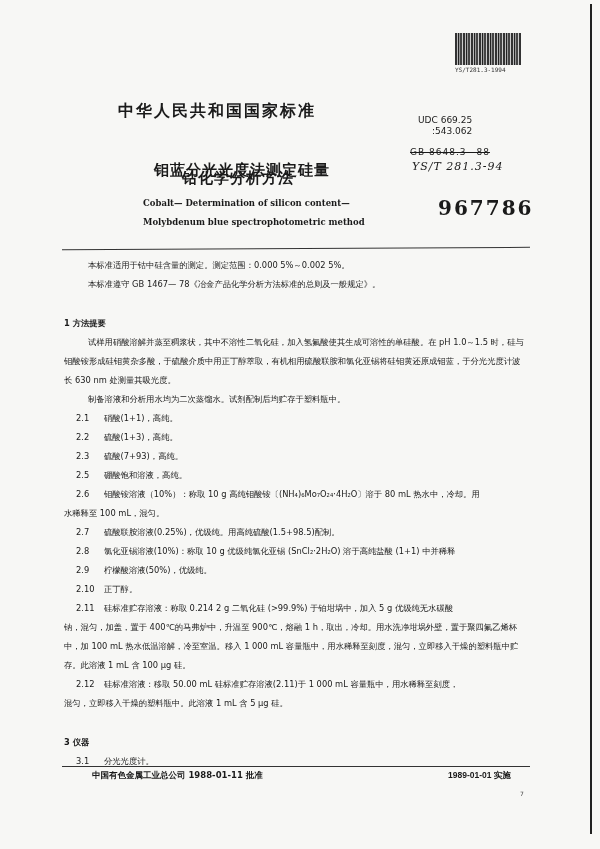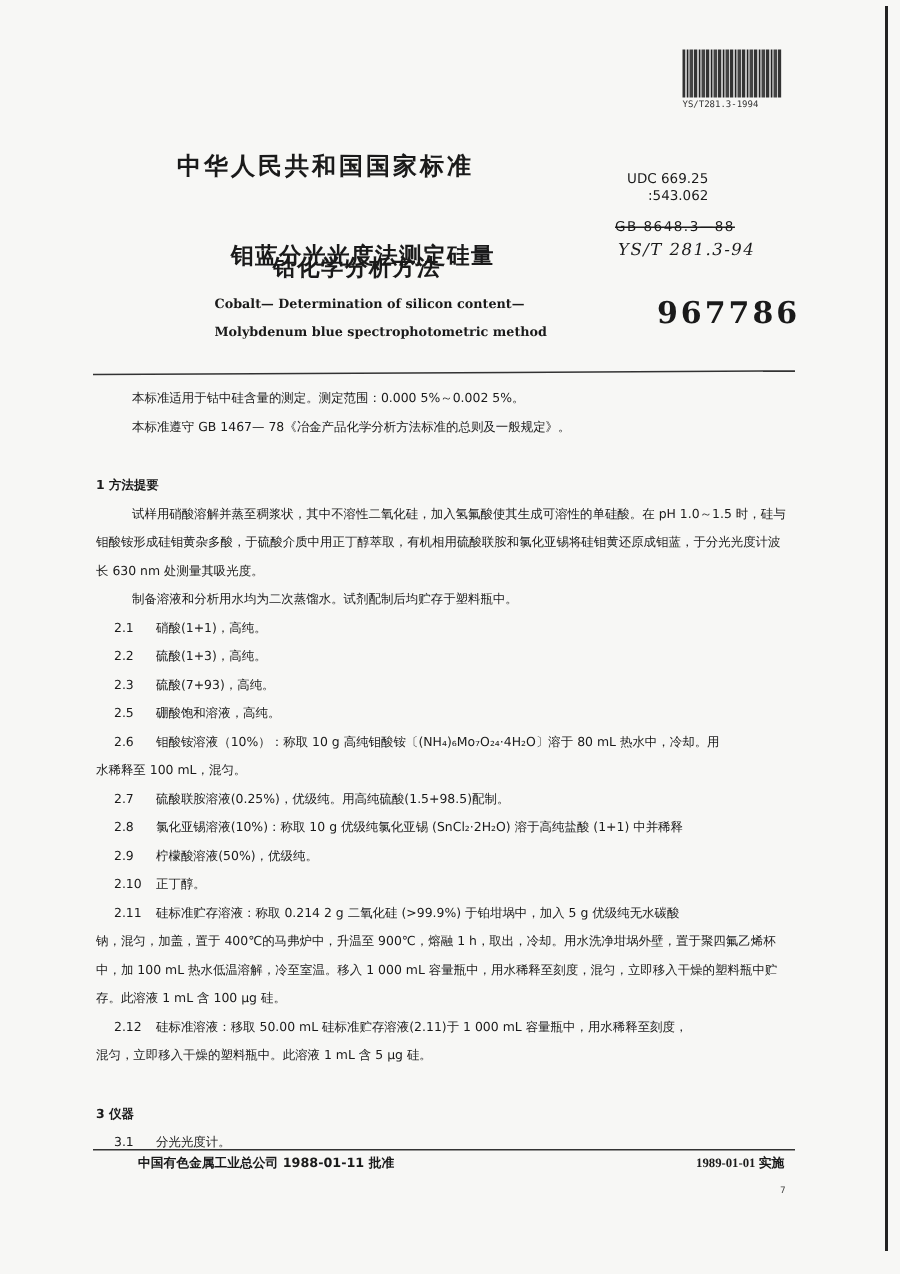--- a/index.html
+++ b/index.html
@@ -79,21 +79,21 @@
   .hr-bot {
     position: absolute; left: 62px; top: 766px; width: 468px; height: 1px;
     background: #333;
   }
   .footer-left {
     position: absolute; left: 64px; top: 770px;
     font-family: "DejaVu Sans", sans-serif; font-weight: bold; font-size: 8.5px; margin-left: 28px;
   }
   .footer-right {
     position: absolute; left: 448px; top: 770px;
-    font-family: Liberation Serif, serif; font-weight: bold; font-size: 8.5px; margin-left: 16px;
+    font-family: Liberation Sans, sans-serif; font-weight: bold; font-size: 8.5px;
   }
   .page-num {
     position: absolute; left: 520px; top: 790px;
     font-family: "DejaVu Sans", sans-serif; font-size: 6px; color: #444;
   }
 </style>
 </head>
 <body>
 
 <div class="right-border"></div>

